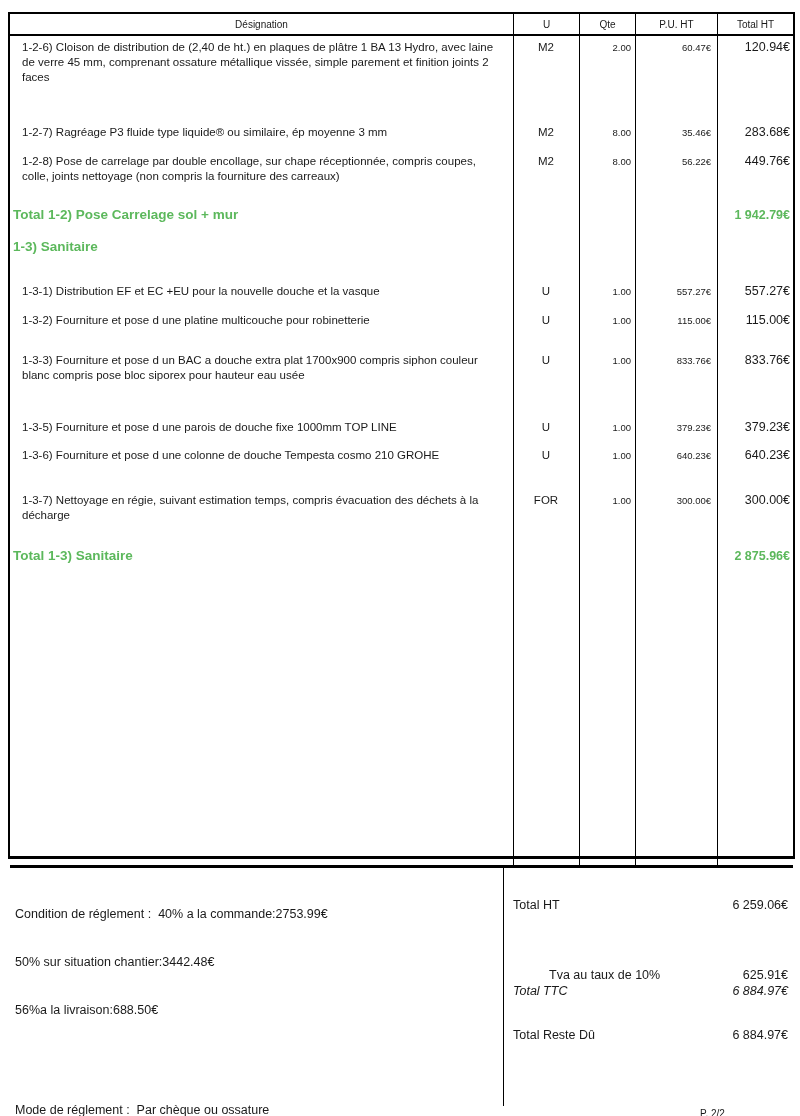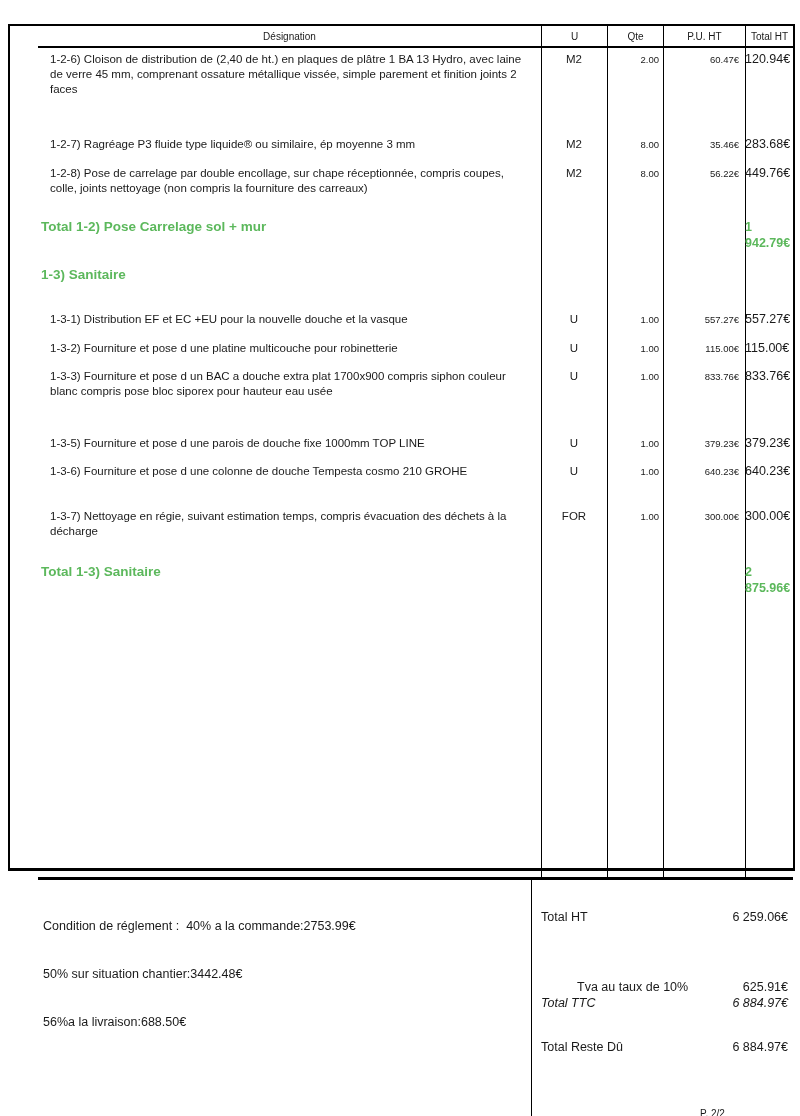--- a/index.html
+++ b/index.html
@@ -5,26 +5,25 @@
   * { box-sizing: border-box; margin: 0; padding: 0; }
   html, body {
     width: 800px; height: 1116px;
     background: #ffffff;
     overflow: hidden;
     font-family: "Liberation Sans", sans-serif;
     color: #1a1a1a;
   }
   .page {
     position: absolute;
-    left: 8px; top: 24px;
+    left: 8px; top: 12px;
     width: 787px; height: 847px;
     border: 2px solid #000;
     border-bottom-width: 3px;
     background: #fff;
-    padding-left: 28px;
   }
   
   .header-row {
     display: grid;
     grid-template-columns: 503px 66px 56px 82px 1fr;
     height: 22px;
     border-bottom: 2px solid #000;
   }
   .header-row .hc {
     display: flex; align-items: center; justify-content: center;
@@ -52,21 +51,21 @@
     align-items: start;
   }
   .c { line-height: 15px; }
   .c.desc {
     font-size: 11.5px;
     padding: 0 18px 0 12px;
   }
   .c.unit { font-size: 11.5px; text-align: center; }
   .c.qty  { font-size: 9.5px;  text-align: right; padding-right: 4px; }
   .c.pu   { font-size: 9.5px;  text-align: right; padding-right: 6px; }
-  .c.tot  { font-size: 12.5px; text-align: left; padding-right: 3px; }
+  .c.tot  { font-size: 12.5px; text-align: right; padding-right: 3px; }
   .row.green .c.desc {
     font-size: 13.5px; font-weight: bold; color: #5cb85c;
     padding-left: 3px; line-height: 16px;
   }
   .row.green .c.tot {
     font-size: 12.5px; font-weight: bold; color: #5cb85c; line-height: 16px;
   }
   
   .pfooter {
     display: flex;
@@ -166,21 +165,21 @@
     </div>
 
     <div class="row item" style="margin-top:14px">
       <div class="c desc">1-3-2) Fourniture et pose d une platine multicouche pour robinetterie</div>
       <div class="c unit">U</div>
       <div class="c qty">1.00</div>
       <div class="c pu">115.00€</div>
       <div class="c tot">115.00€</div>
     </div>
 
-    <div class="row item" style="margin-top:13px">
+    <div class="row item" style="margin-top:25px">
       <div class="c desc">1-3-3) Fourniture et pose d un BAC a douche extra plat 1700x900 compris siphon couleur blanc  compris pose bloc siporex pour hauteur eau usée</div>
       <div class="c unit">U</div>
       <div class="c qty">1.00</div>
       <div class="c pu">833.76€</div>
       <div class="c tot">833.76€</div>
     </div>
 
 
     <div class="row item" style="margin-top:37px">
       <div class="c desc">1-3-5) Fourniture et pose d une parois de douche fixe 1000mm TOP LINE</div>

